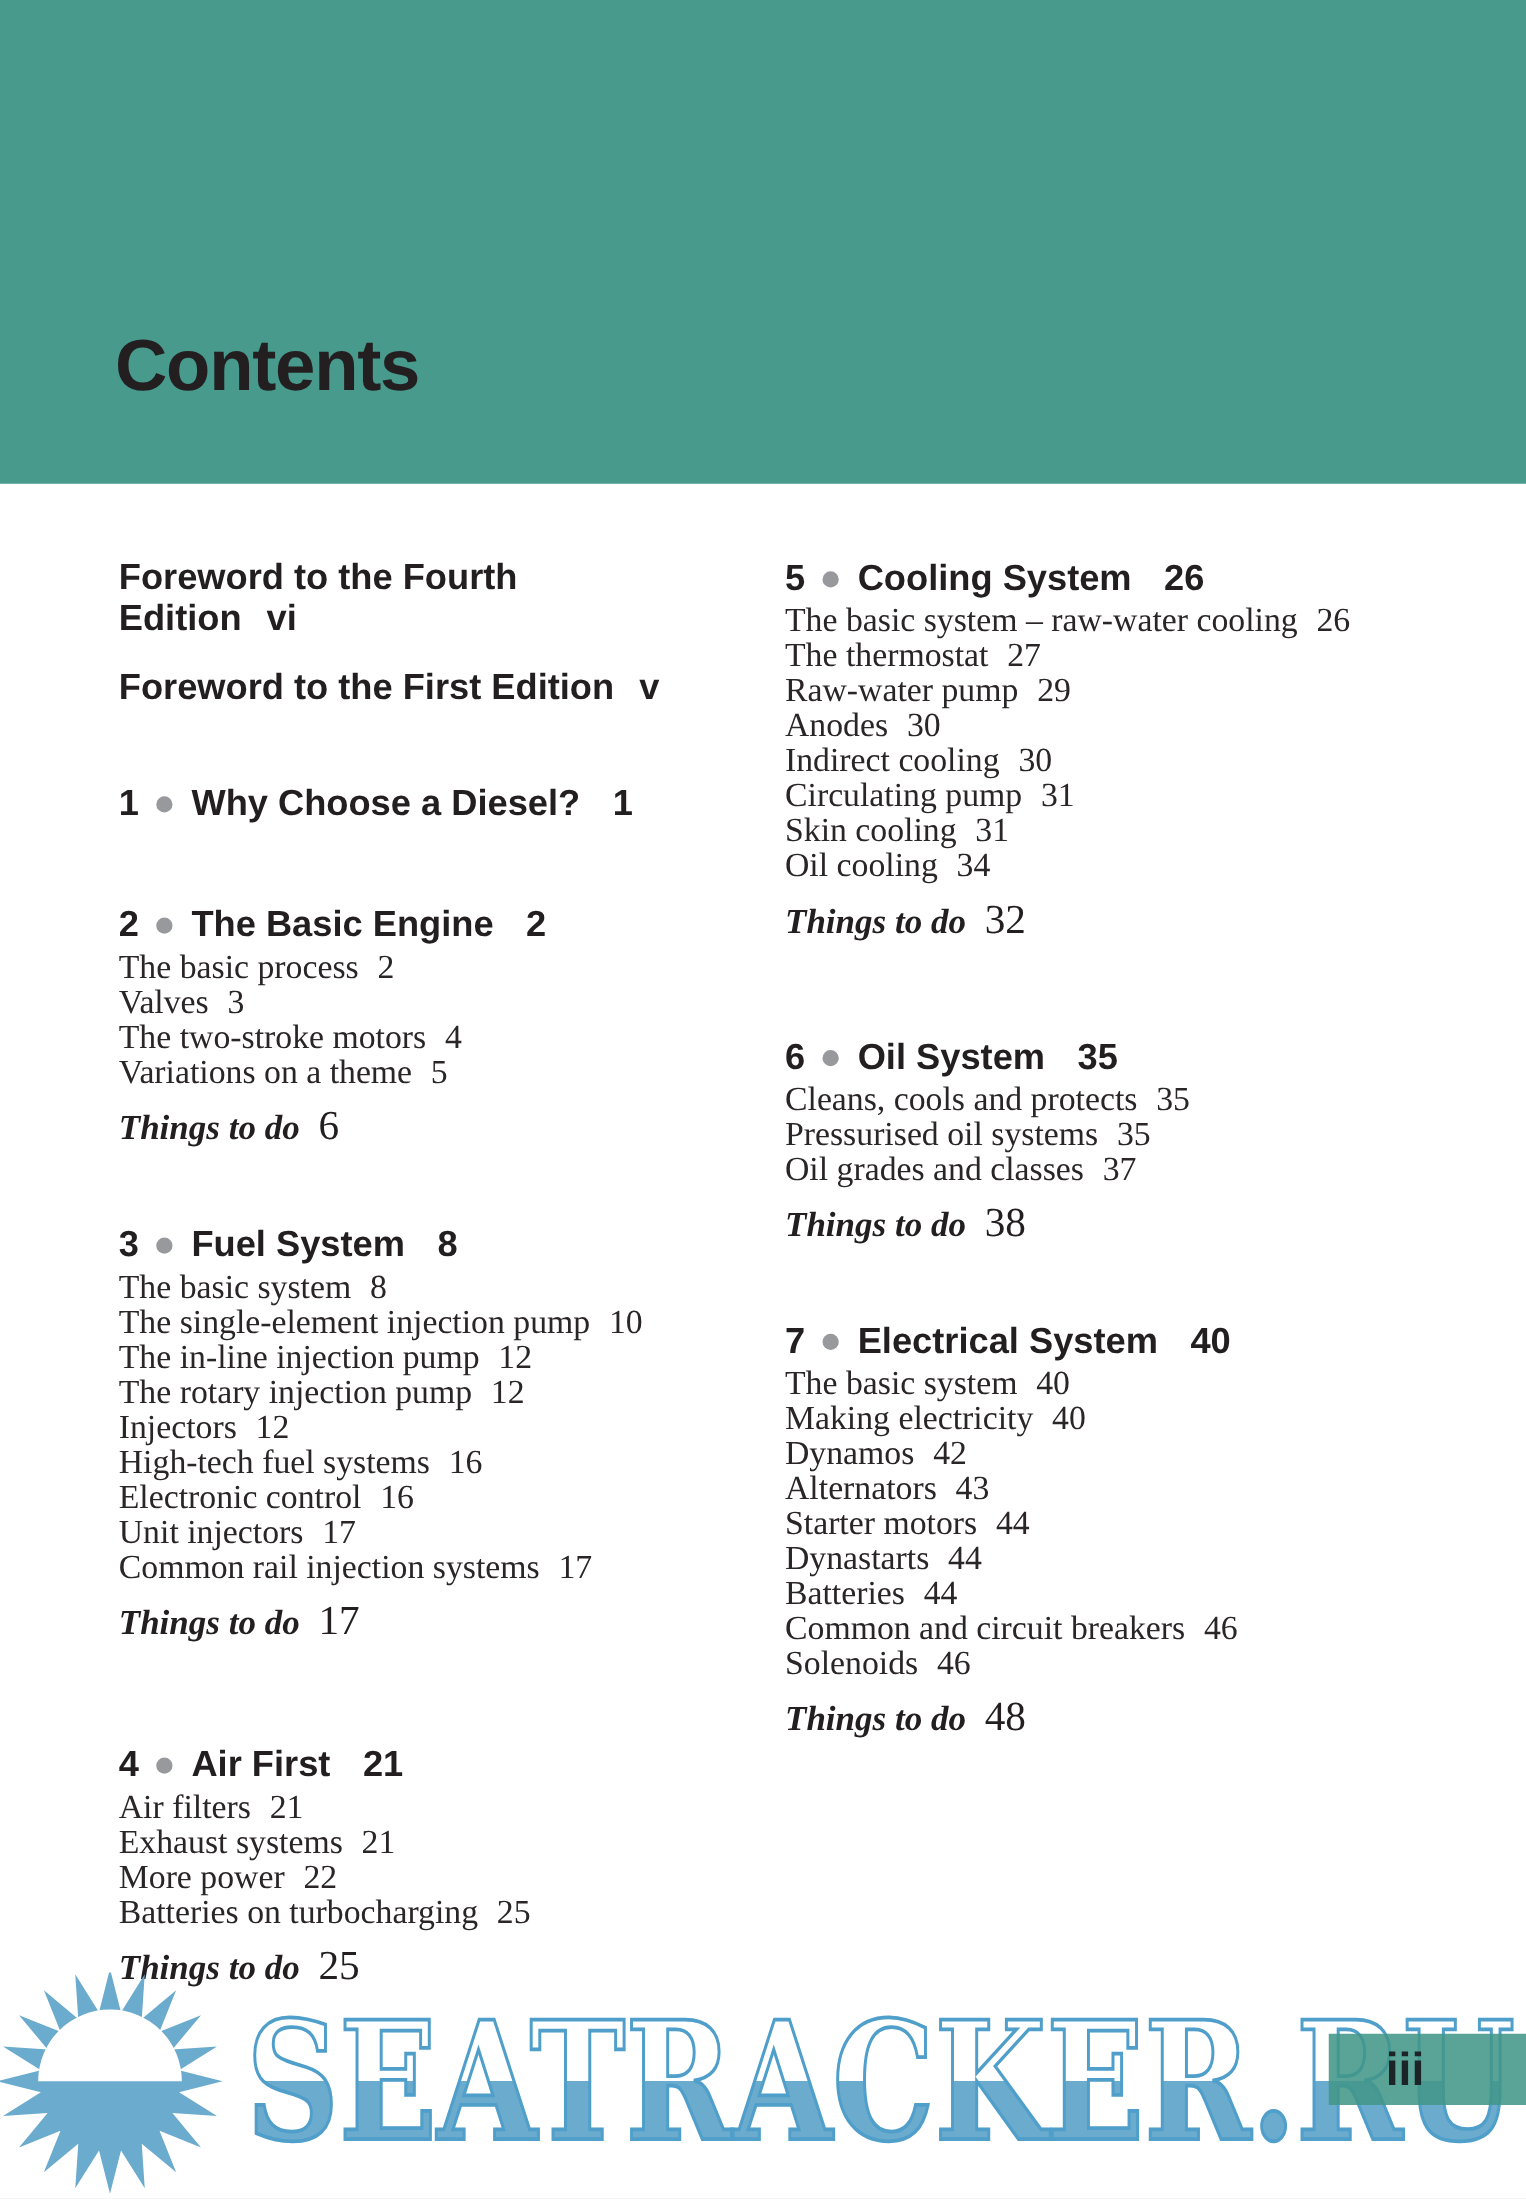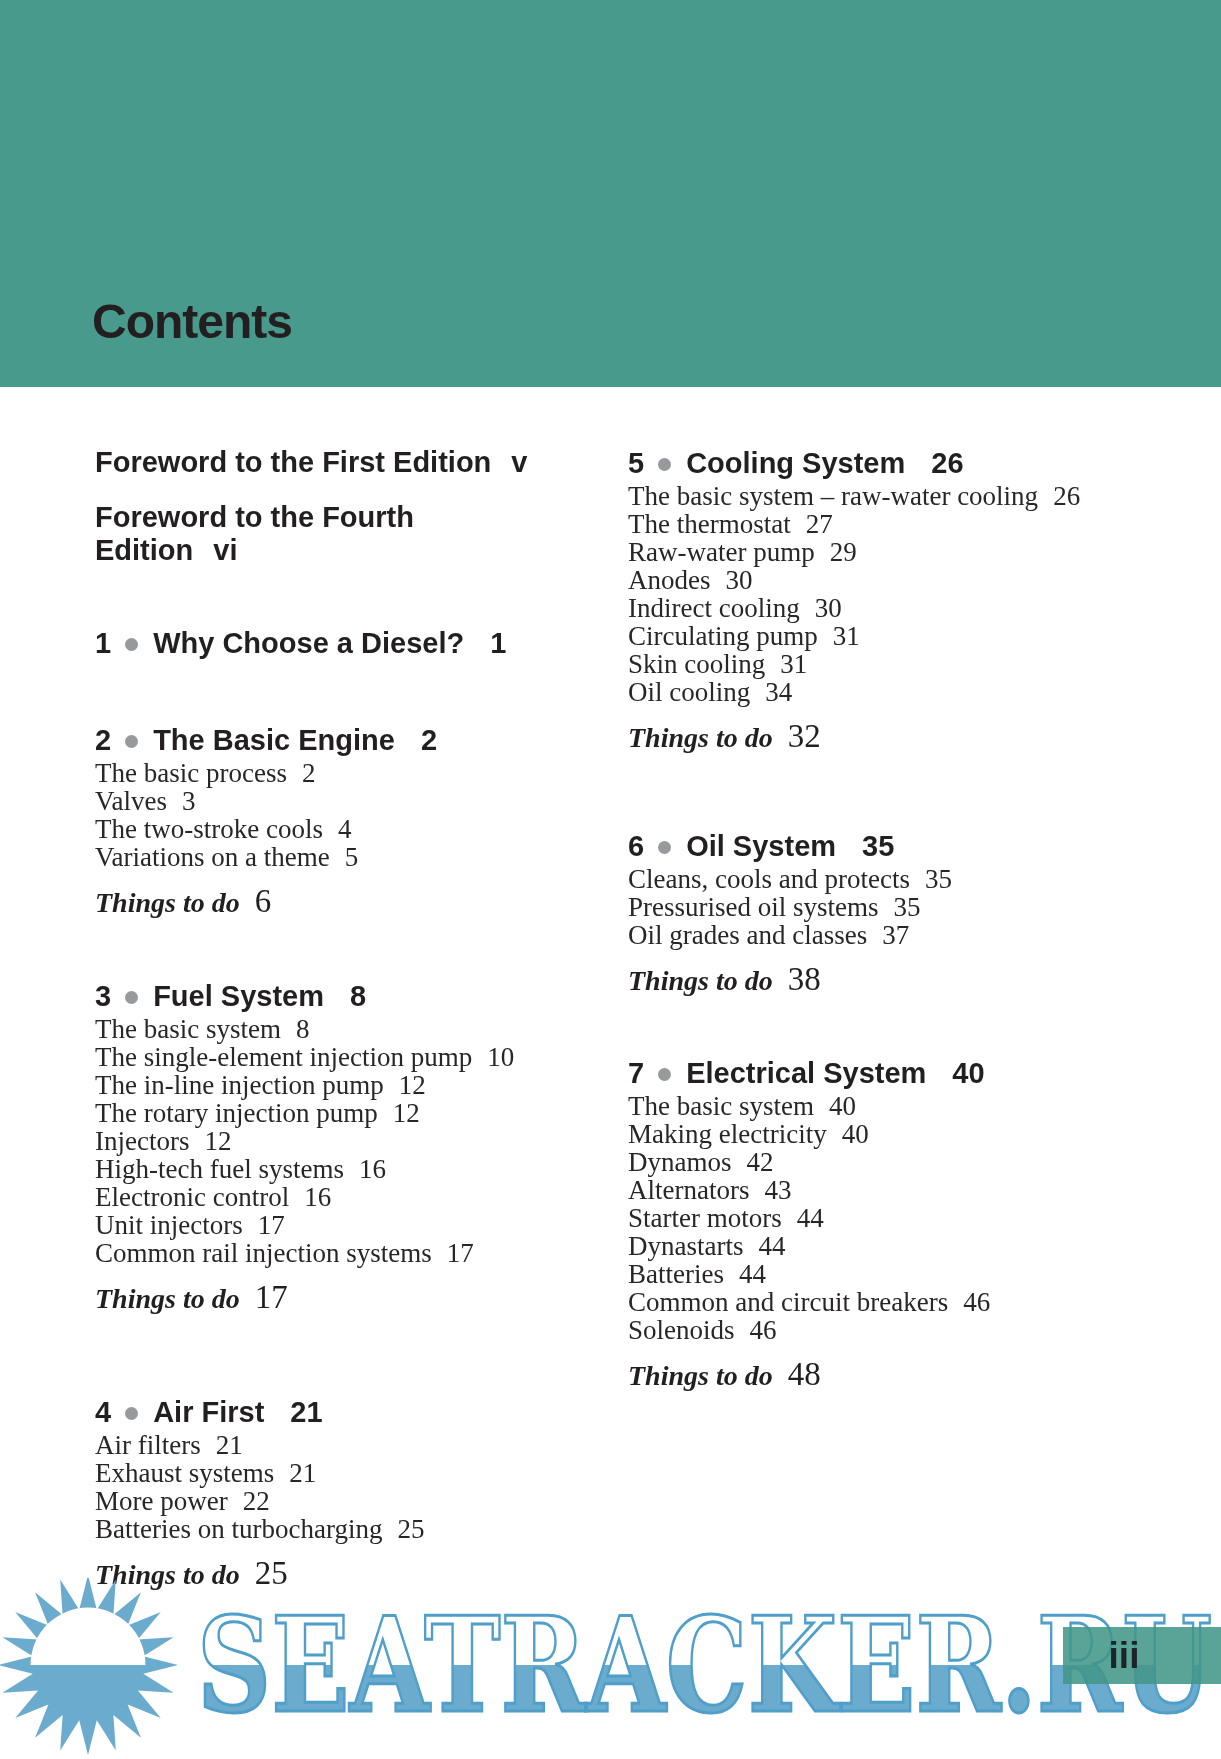--- a/index.html
+++ b/index.html
@@ -13,24 +13,24 @@
     font-family:"Liberation Sans", sans-serif;
     color:#231f20;
   }
   
   .band{
     position:absolute; left:0; top:0;
     width:1221px; height:387px;
     background:#479a8c;
   }
   .band-title{
-    position:absolute; left:92px; top:285px;
+    position:absolute; left:92px; top:256px;
     font-family:"Liberation Sans", sans-serif;
     font-weight:bold;
-    font-size:48px;
+    font-size:58px;
     line-height:74px;
     letter-spacing:-1px;
     color:#231f20;
   }
   
   .col{position:absolute; top:446px;}
   .col-left{left:95px;  width:520px;}
   .col-right{left:628px; width:545px;}
 
   .fw{
@@ -111,30 +111,30 @@
 </head>
 <body>
 
 <div class="page">
 
   <div class="band">
     <div class="band-title">Contents</div>
   </div>
 
   <div class="col col-left" id="col-left">
+      <div class="fw wrap"><span class="fw-label">Foreword to the Fourth Edition</span><span class="pg">vi</span></div>
       <div class="fw"><span class="fw-label">Foreword to the First Edition</span><span class="pg">v</span></div>
-      <div class="fw wrap"><span class="fw-label">Foreword to the Fourth Edition</span><span class="pg">vi</span></div>
       <div class="ch" data-n="1">
         <div class="ch-head"><span class="num">1</span><span class="dot"></span><span class="title">Why Choose a Diesel?</span><span class="pg">1</span></div>
       </div>
       <div class="ch" data-n="2">
         <div class="ch-head"><span class="num">2</span><span class="dot"></span><span class="title">The Basic Engine</span><span class="pg">2</span></div>
         <div class="item"><span class="item-label">The basic process</span><span class="pg">2</span></div>
         <div class="item"><span class="item-label">Valves</span><span class="pg">3</span></div>
-        <div class="item"><span class="item-label">The two-stroke cools</span><span class="pg">4</span></div>
+        <div class="item"><span class="item-label">The two-stroke motors</span><span class="pg">4</span></div>
         <div class="item"><span class="item-label">Variations on a theme</span><span class="pg">5</span></div>
         <div class="ttd"><span class="ttd-label">Things to do</span><span class="pg">6</span></div>
       </div>
       <div class="ch" data-n="3">
         <div class="ch-head"><span class="num">3</span><span class="dot"></span><span class="title">Fuel System</span><span class="pg">8</span></div>
         <div class="item"><span class="item-label">The basic system</span><span class="pg">8</span></div>
         <div class="item"><span class="item-label">The single-element injection pump</span><span class="pg">10</span></div>
         <div class="item"><span class="item-label">The in-line injection pump</span><span class="pg">12</span></div>
         <div class="item"><span class="item-label">The rotary injection pump</span><span class="pg">12</span></div>
         <div class="item"><span class="item-label">Injectors</span><span class="pg">12</span></div>

